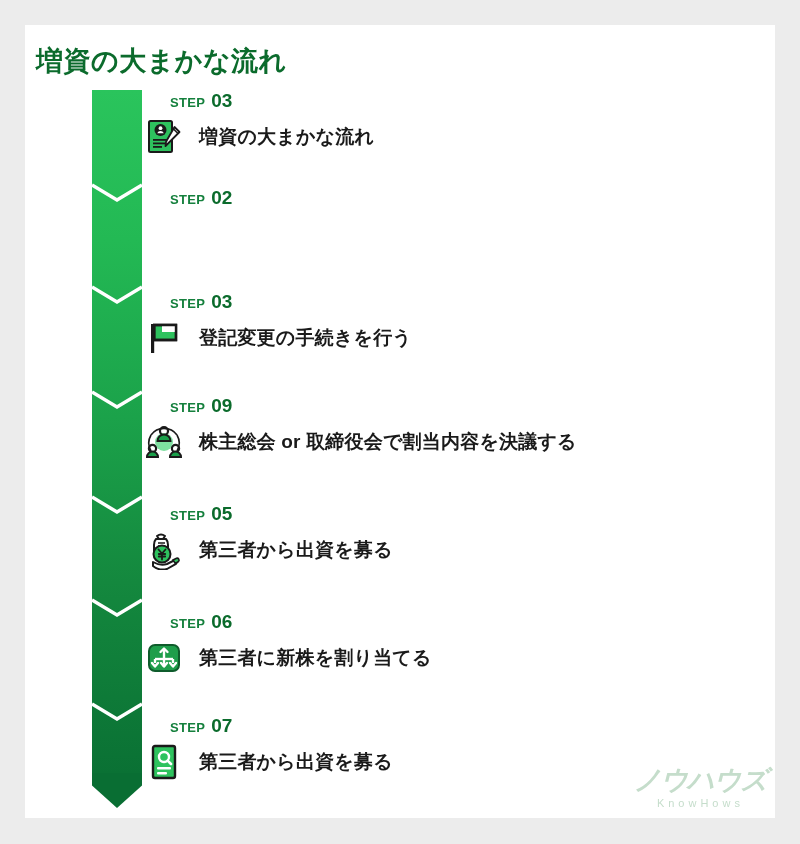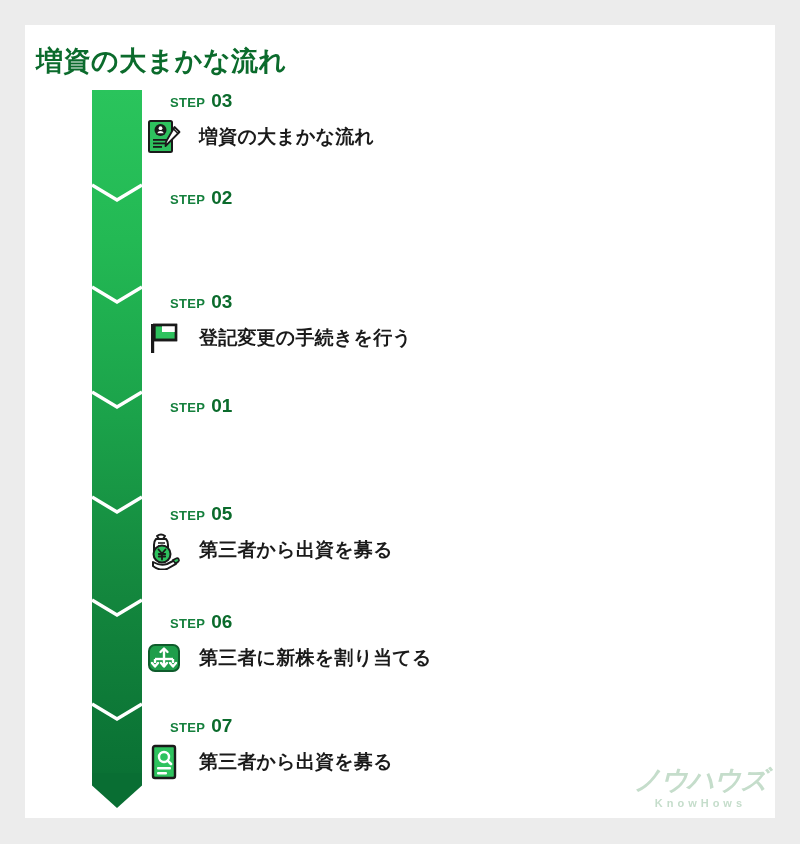--- a/index.html
+++ b/index.html
@@ -104,21 +104,21 @@
   #logo-jp {
     font-size: 27px;
     font-weight: bold;
     font-style: italic;
     color: #c5ddcb;
     letter-spacing: -1px;
     line-height: 1;
   }
   #logo-en {
     font-size: 11px;
-    font-weight: bold;
+    font-weight: normal;
     color: #c5ddcb;
     letter-spacing: 4px;
     margin-top: 4px;
     line-height: 1;
   }
 </style>
 </head>
 <body>
 
 <div id="card">
@@ -205,21 +205,38 @@
           <path d="M10.2 7 H32 V22 H10.2 Z" fill="none" stroke="#1a1a1a" stroke-width="2.4"></path>
         </svg>
       </div>
       <div class="step-text">登記変更の手続きを行う</div>
     </div>
   </div>
 
   <div class="step" style="top:370px">
     <div class="step-label">
       <span class="step-word">STEP</span>
-      <span class="step-num">01</span>
+      <span class="step-num">09</span>
+    </div>
+    <div class="step-row">
+      <div class="step-icon">
+        <svg width="40" height="40" viewBox="0 0 40 40">
+          <circle cx="20" cy="20" r="9" fill="#7fe0a0"></circle>
+          <path d="M7 13a16 16 0 0 1 26 0" fill="none" stroke="#1a1a1a" stroke-width="1.6"></path>
+          <path d="M7 13 a16 16 0 0 0 0 16" fill="none" stroke="#1a1a1a" stroke-width="1.6"></path>
+          <path d="M33 13 a16 16 0 0 1 0 16" fill="none" stroke="#1a1a1a" stroke-width="1.6"></path>
+          <circle cx="20" cy="9" r="4" fill="none" stroke="#1a1a1a" stroke-width="2.2"></circle>
+          <path d="M13.5 19a6.5 6.5 0 0 1 13 0z" fill="#1aa04a" stroke="#1a1a1a" stroke-width="2"></path>
+          <circle cx="8.5" cy="26.5" r="3.6" fill="none" stroke="#1a1a1a" stroke-width="2.2"></circle>
+          <path d="M3 35a5.5 5.5 0 0 1 11 0z" fill="#1aa04a" stroke="#1a1a1a" stroke-width="2"></path>
+          <circle cx="31.5" cy="26.5" r="3.6" fill="none" stroke="#1a1a1a" stroke-width="2.2"></circle>
+          <path d="M26 35a5.5 5.5 0 0 1 11 0z" fill="#1aa04a" stroke="#1a1a1a" stroke-width="2"></path>
+        </svg>
+      </div>
+      <div class="step-text">株主総会 or 取締役会で割当内容を決議する</div>
     </div>
   </div>
 
   <div class="step" style="top:478px">
     <div class="step-label">
       <span class="step-word">STEP</span>
       <span class="step-num">05</span>
     </div>
     <div class="step-row">
       <div class="step-icon">

